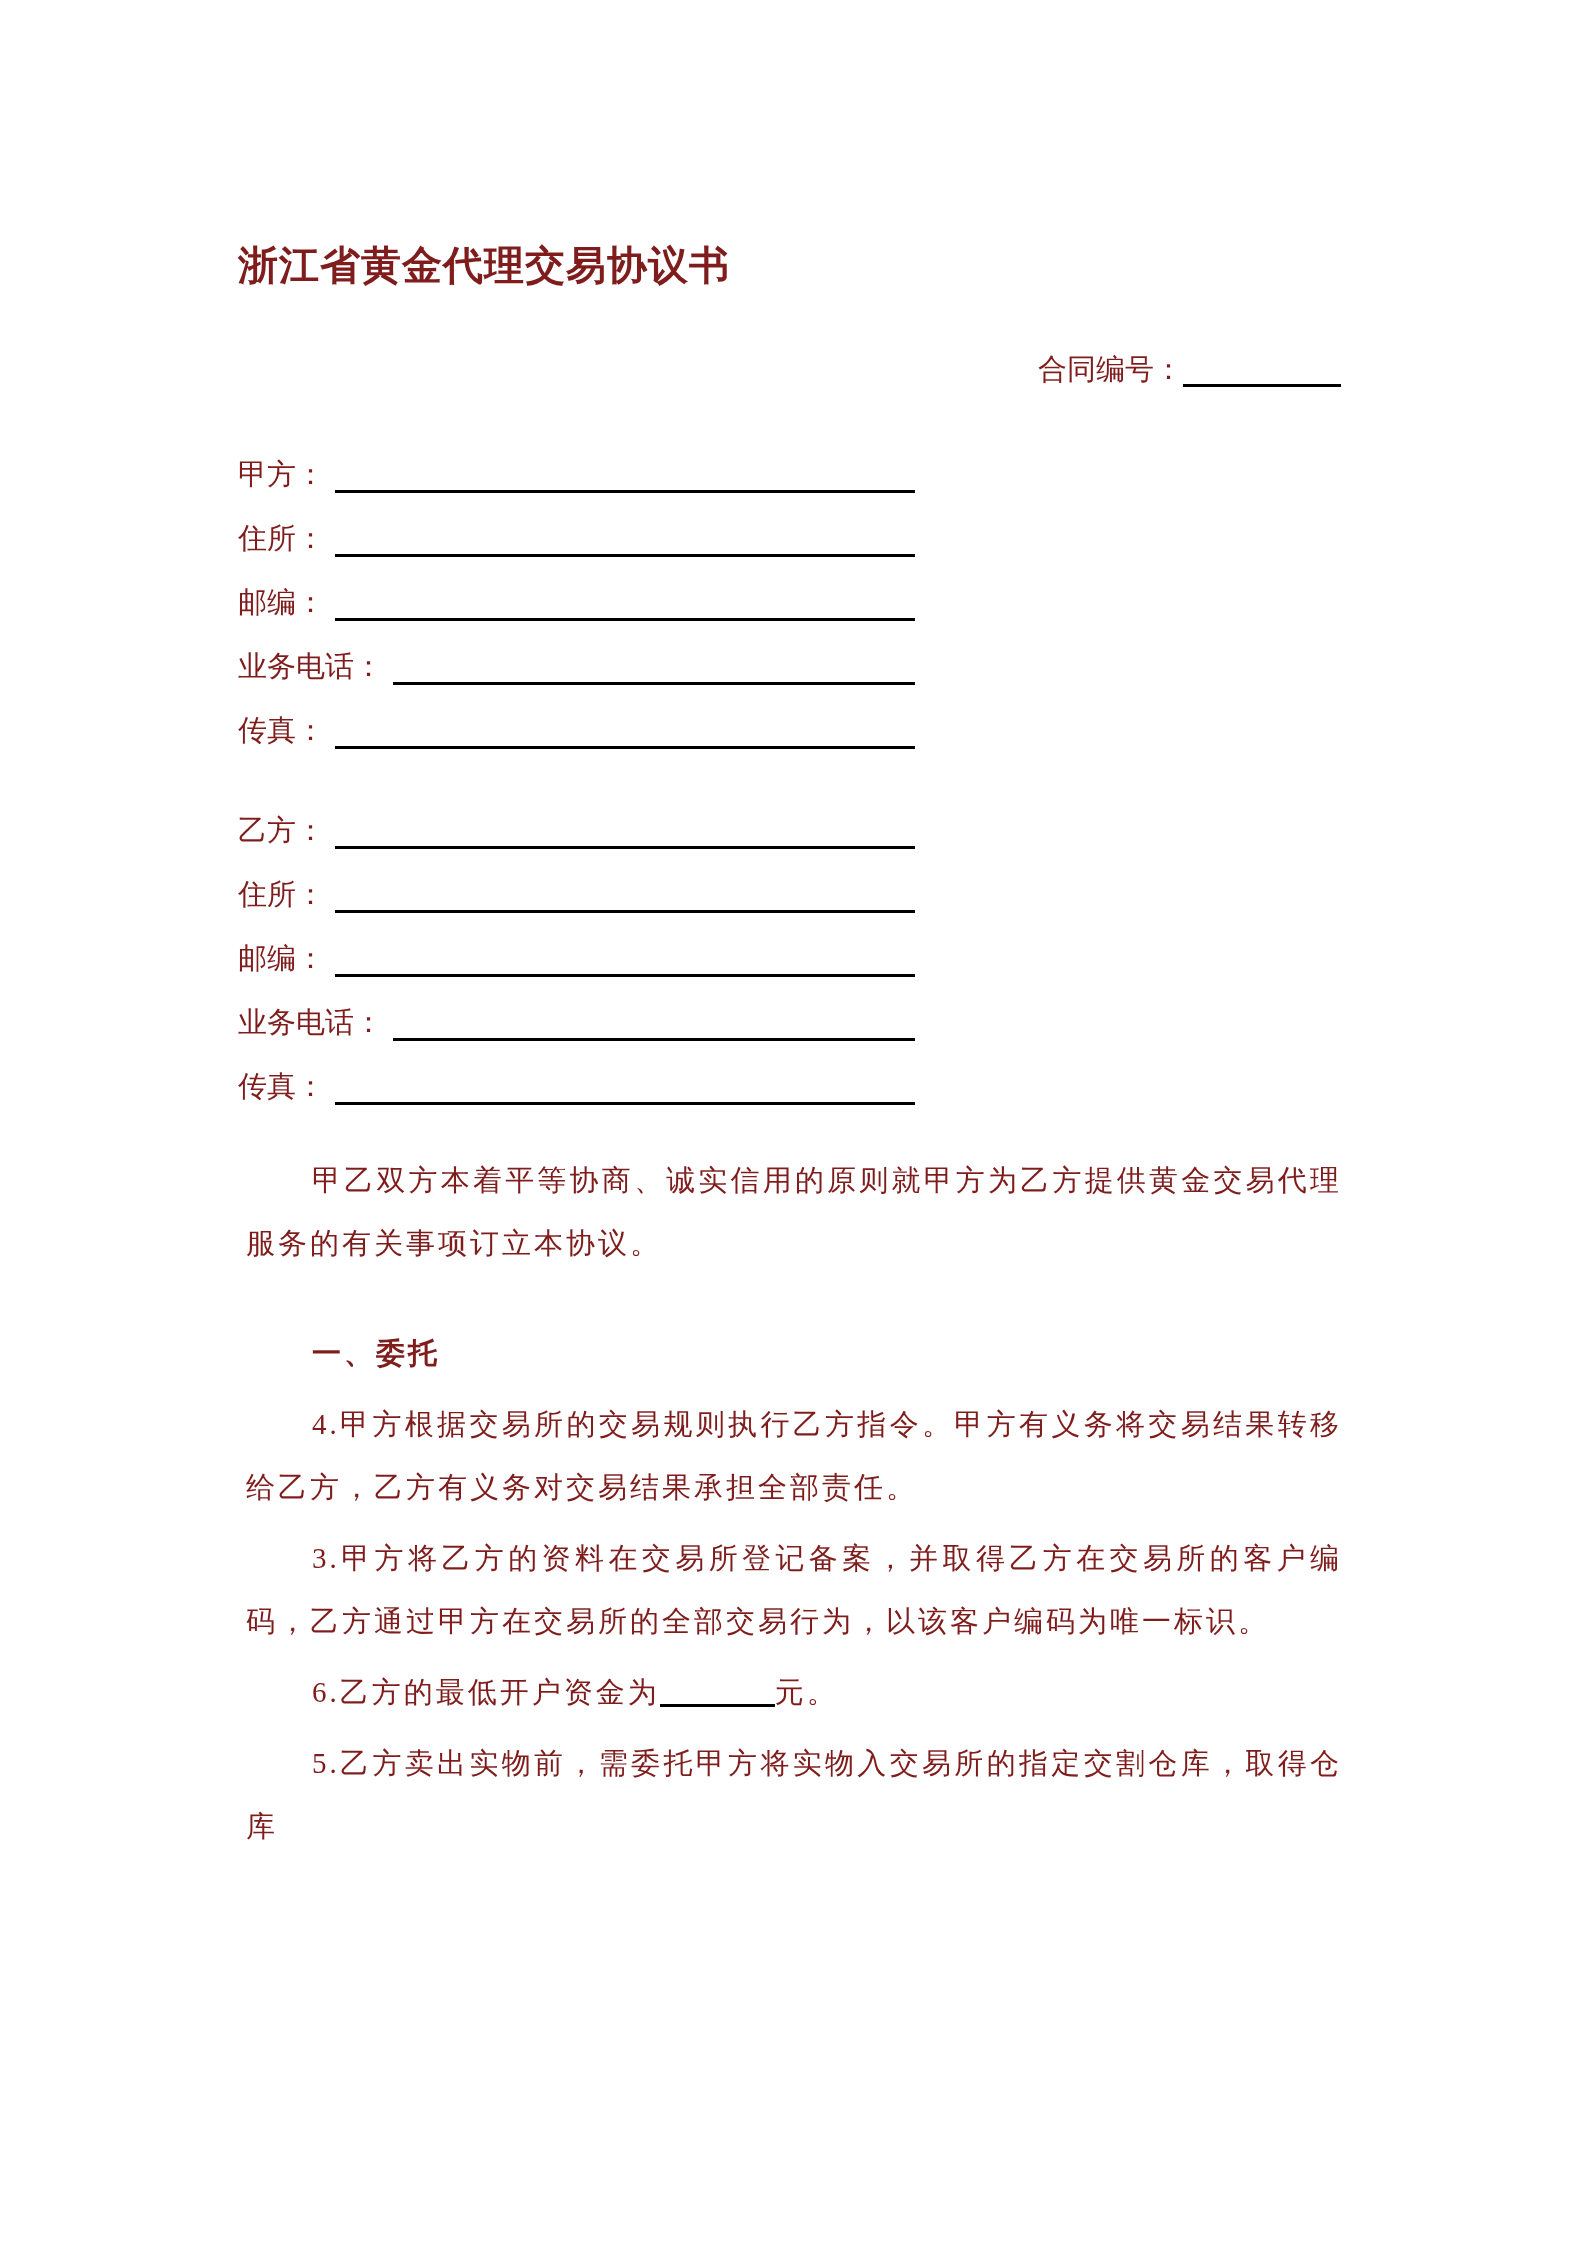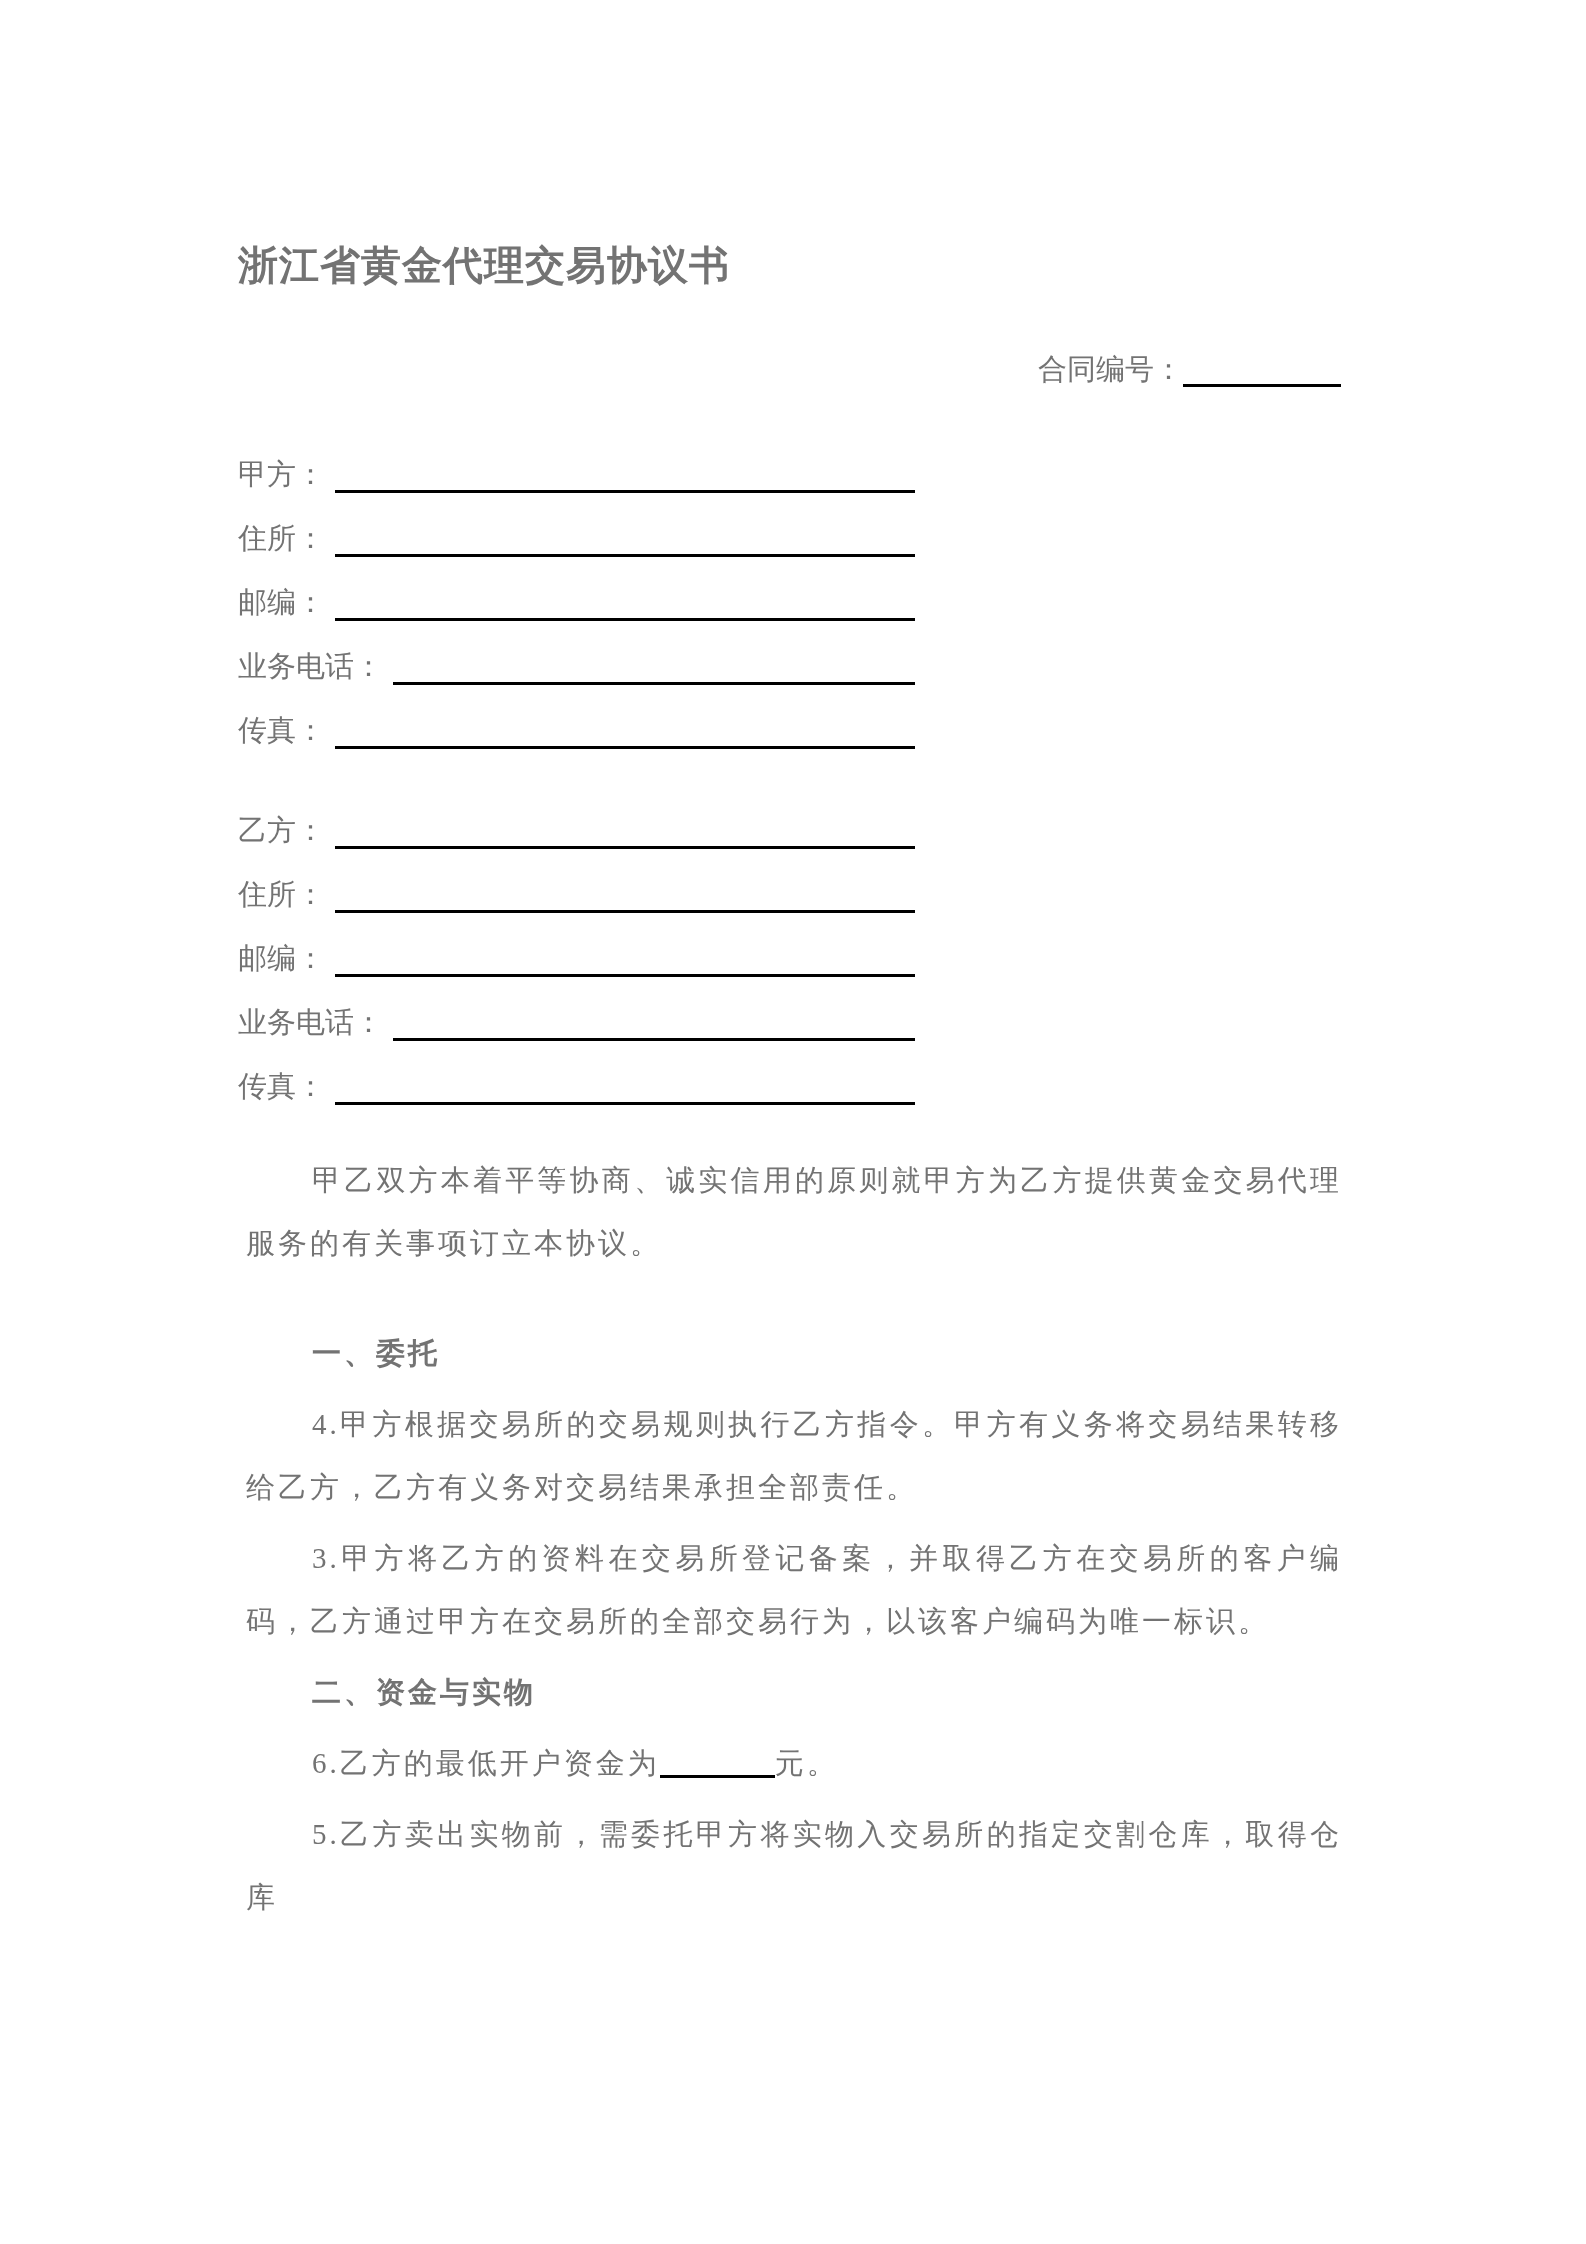--- a/index.html
+++ b/index.html
@@ -1,21 +1,21 @@
 <!DOCTYPE html>
 <html><head>
 <meta charset="utf-8">
 <style>
   html,body { margin:0; padding:0; background:#e8e8e8; }
   .page {
     position:relative;
     width:1586px; height:2244px;
     margin:0 auto;
     background:#ffffff;
-    color:#737373;
+    color:#7f1d1d;
     font-family:"Liberation Serif", serif;
     overflow:hidden;
   }
   .doc-title {
     position:absolute;
     left:238px; top:238px;
     font-family:"Liberation Sans", sans-serif;
     font-weight:bold;
     font-size:40px;
     letter-spacing:1px;
@@ -133,18 +133,17 @@
       <span class="f-label">传真：</span>
       <span class="f-blank"></span>
     </div>
   </div>
 
   <div class="body-text">
     <p>甲乙双方本着平等协商、诚实信用的原则就甲方为乙方提供黄金交易代理服务的有关事项订立本协议。</p>
     <p class="heading gap-before">一、委托</p>
     <p>4.甲方根据交易所的交易规则执行乙方指令。甲方有义务将交易结果转移给乙方，乙方有义务对交易结果承担全部责任。</p>
     <p>3.甲方将乙方的资料在交易所登记备案，并取得乙方在交易所的客户编码，乙方通过甲方在交易所的全部交易行为，以该客户编码为唯一标识。</p>
-    <p class="heading">二、资金与实物</p>
     <p><span>6.乙方的最低开户资金为</span><span class="inline-blank"></span><span>元。</span></p>
     <p>5.乙方卖出实物前，需委托甲方将实物入交易所的指定交割仓库，取得仓库</p>
   </div>
 
 </div>
 
 </body></html>

